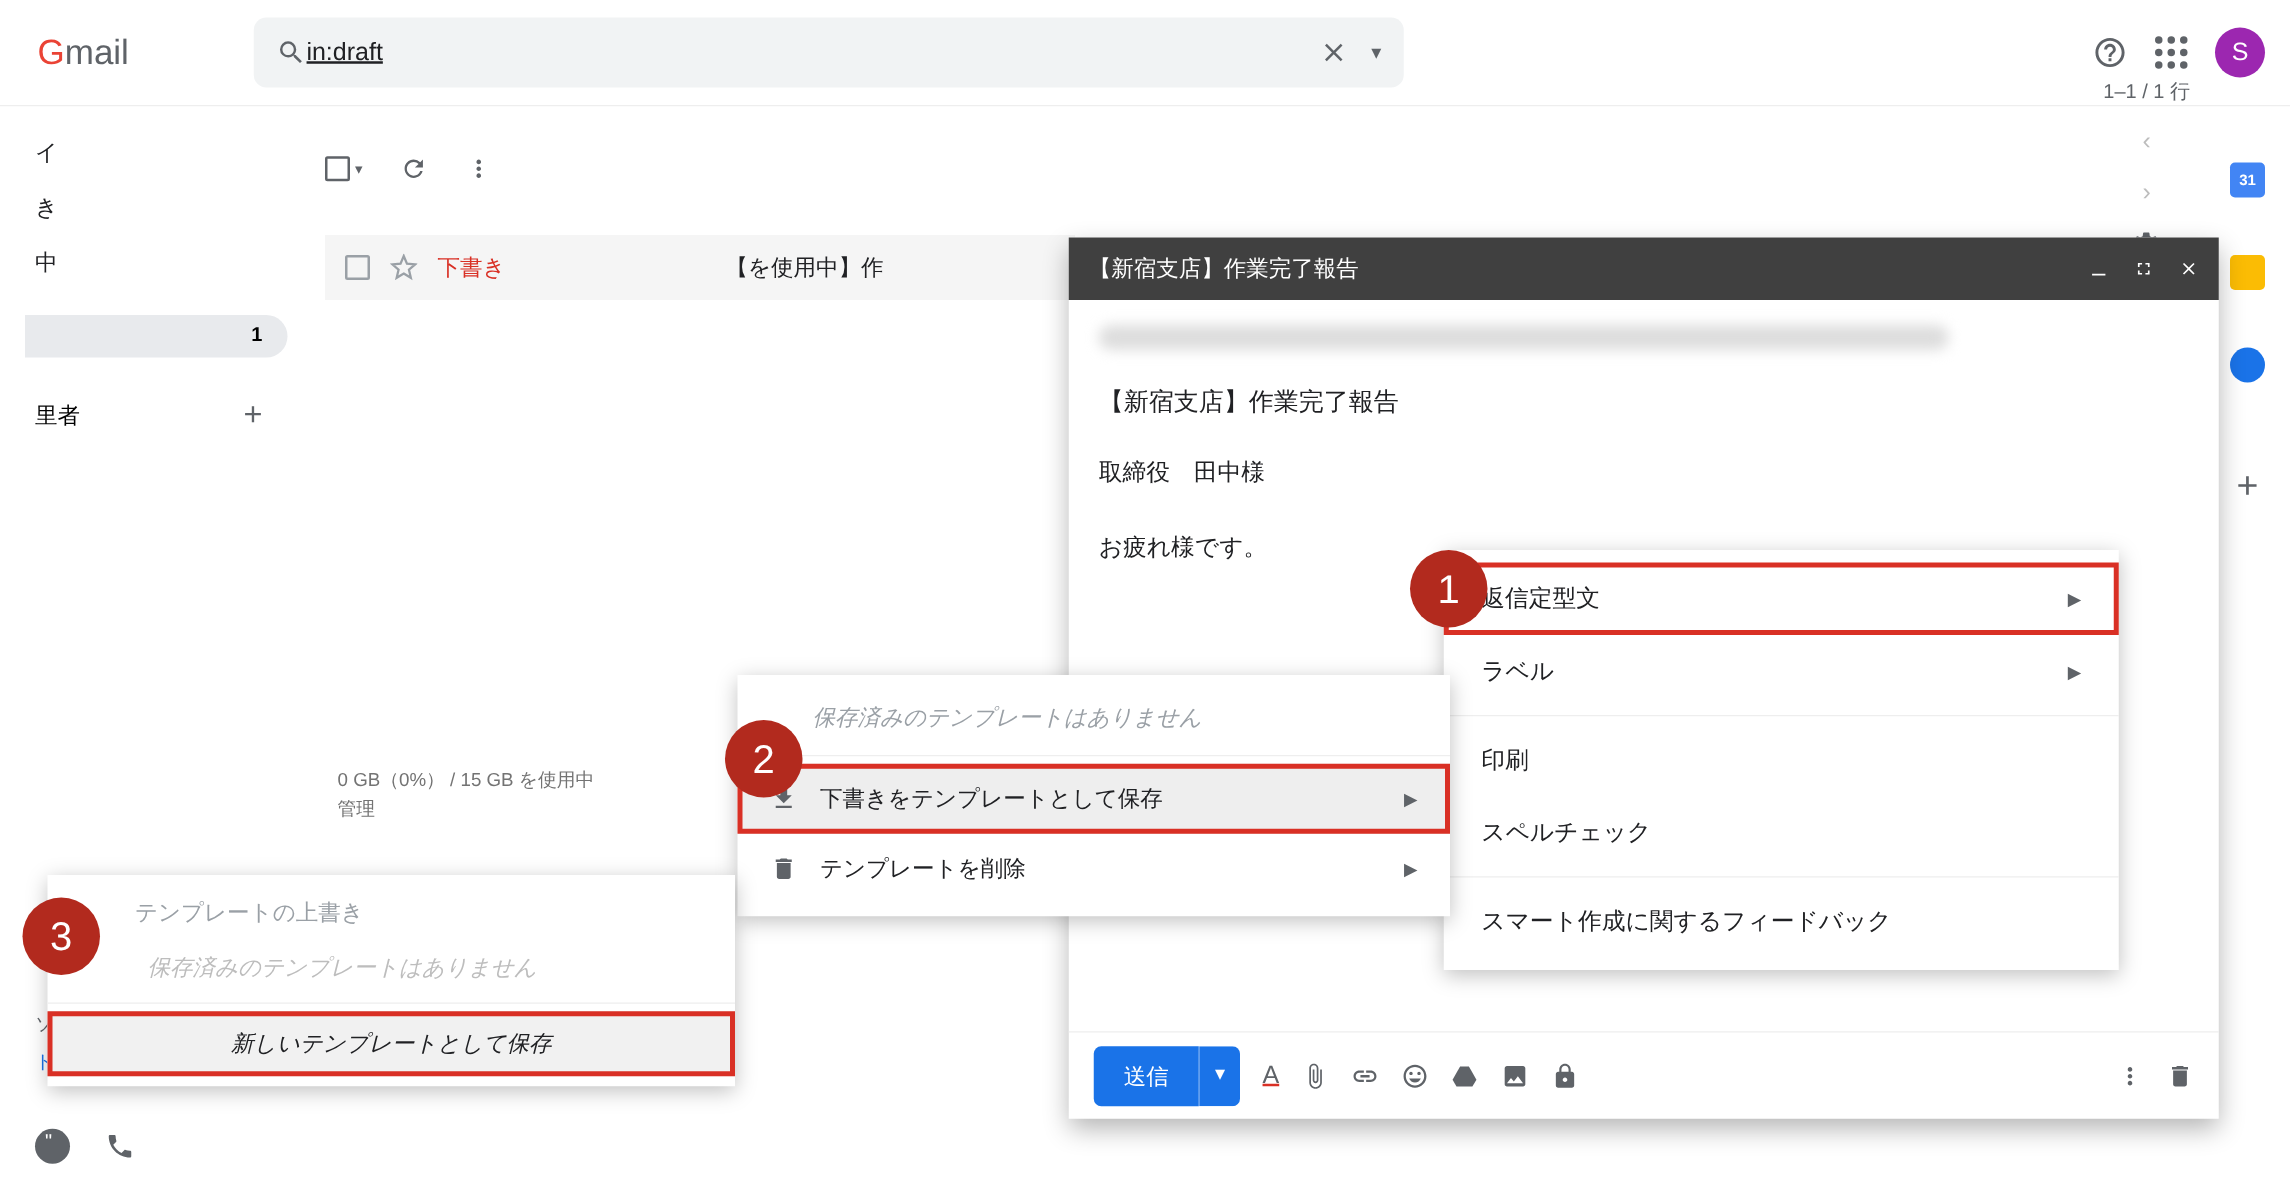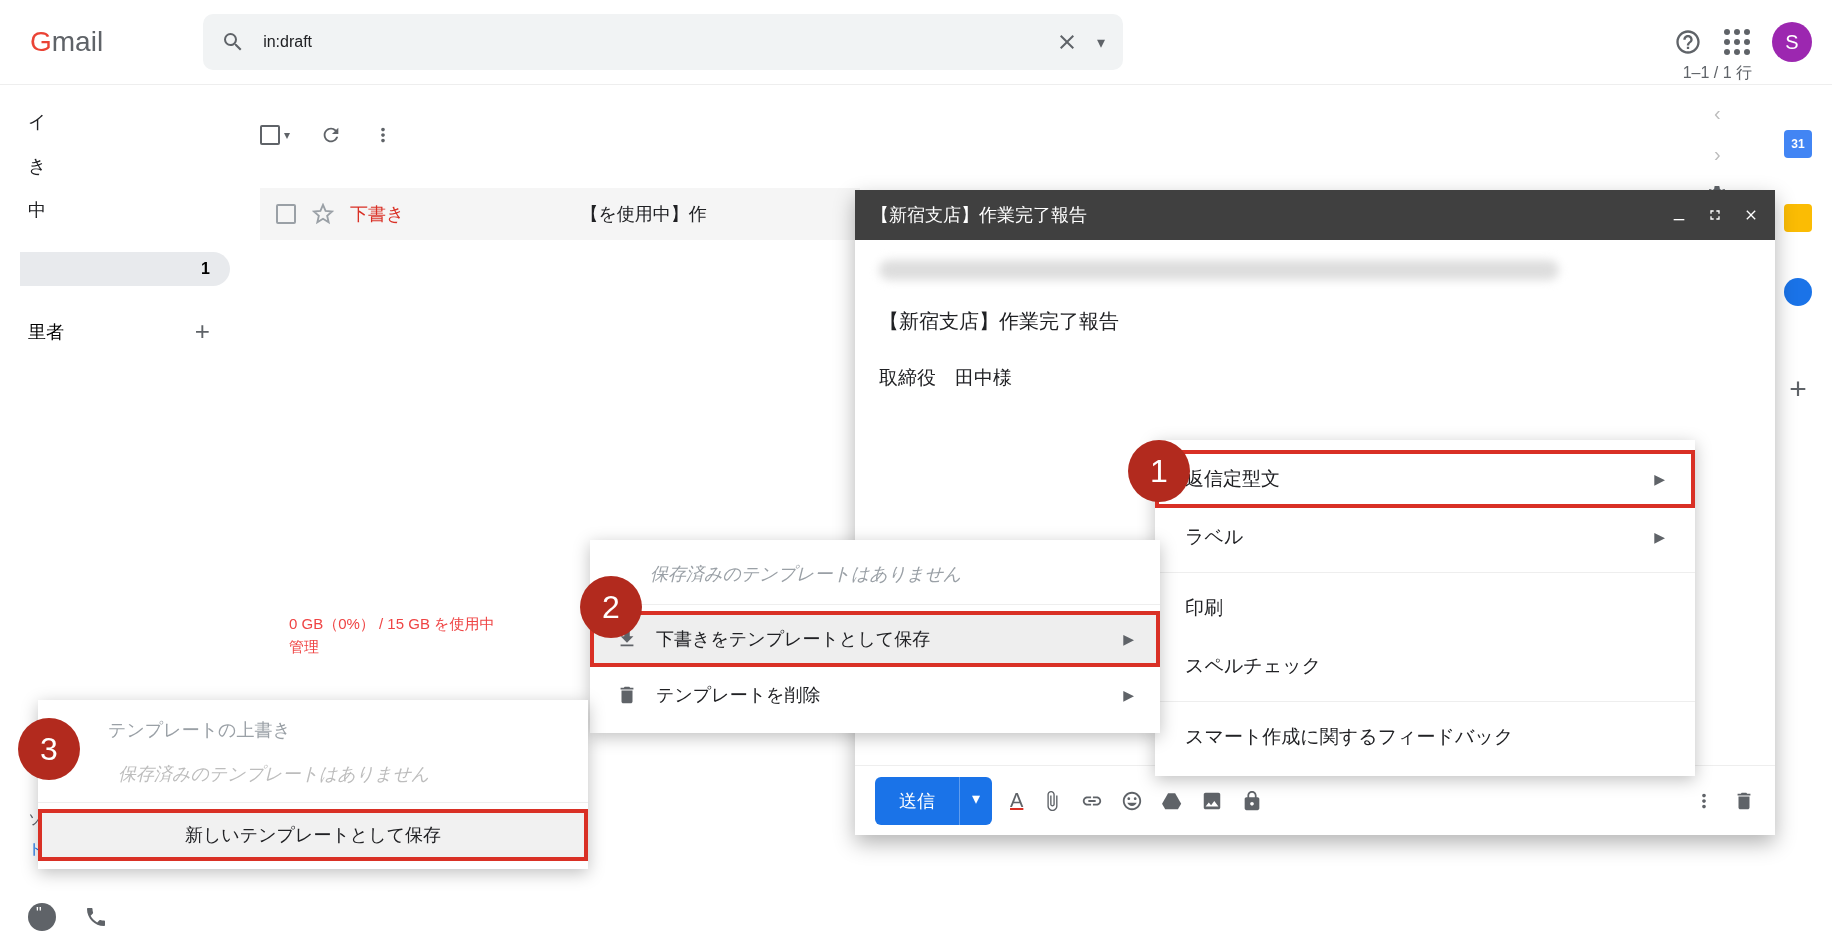--- a/index.html
+++ b/index.html
@@ -5,21 +5,21 @@
 * { margin: 0; padding: 0; box-sizing: border-box; font-family: Arial, "Hiragino Sans", "Hiragino Kaku Gothic ProN", Meiryo, sans-serif; }
 body { width: 1832px; height: 951px; background: #fff; position: relative; overflow: hidden; }
 
 
 .header { position: absolute; top: 0; left: 0; right: 0; height: 85px; display: flex; align-items: center; padding: 0 20px; border-bottom: 1px solid #eee; }
 .logo { font-size: 28px; color: #5f6368; margin-left: 10px; margin-right: 100px; }
 .logo .g-red { color: #ea4335; }
 .logo .g-gray { color: #5f6368; }
 .searchbar { display: flex; align-items: center; background: #f1f3f4; border-radius: 10px; height: 56px; width: 920px; padding: 0 18px; }
 .search-icon-svg { width: 24px; height: 24px; fill: #5f6368; }
-.search-input { border: none; background: transparent; font-size: 16px; margin-left: 18px; flex: 1; outline: none; color: #202124; }
+.search-input { border: none; background: transparent; font-size: 20px; flex: 1; outline: none; color: #202124; text-decoration: underline; }
 .search-clear { width: 24px; height: 24px; fill: #5f6368; cursor: pointer; }
 .search-dd { margin-left: 18px; color: #5f6368; }
 .header-right { margin-left: auto; display: flex; align-items: center; gap: 22px; }
 .hdr-icon { width: 28px; height: 28px; fill: #5f6368; }
 .apps-grid { display: grid; grid-template-columns: repeat(3, 6px); grid-template-rows: repeat(3, 6px); gap: 4px; }
 .apps-grid span { width: 6px; height: 6px; background: #5f6368; border-radius: 50%; }
 .avatar { width: 40px; height: 40px; border-radius: 50%; background: #9c27b0; color: #fff; display: flex; align-items: center; justify-content: center; font-size: 20px; }
 
 
 .sidebar { position: absolute; top: 100px; left: 0; width: 230px; padding-left: 20px; }
@@ -37,21 +37,21 @@
 .gear-icon { width: 24px; height: 24px; fill: #5f6368; }
 
 
 .mailrow { position: absolute; top: 188px; left: 260px; width: 600px; height: 52px; background: #f5f5f5; display: flex; align-items: center; padding: 0 16px; gap: 16px; }
 .mr-checkbox { width: 20px; height: 20px; border: 2px solid #9aa0a6; border-radius: 2px; }
 .mr-star { width: 22px; height: 22px; fill: none; stroke: #9aa0a6; stroke-width: 2; }
 .mr-draft { color: #d93025; font-size: 18px; }
 .mr-subject { color: #202124; font-size: 18px; margin-left: 160px; }
 
 
-.storage { position: absolute; top: 615px; left: 270px; font-size: 15px; color: #ef4444; margin-left: 19px; }
+.storage { position: absolute; top: 615px; left: 270px; font-size: 15px; color: #737373; }
 .storage div { margin-bottom: 4px; }
 .copyright { position: absolute; top: 810px; left: 28px; font-size: 15px; color: #5f6368; }
 .terms { position: absolute; top: 840px; left: 28px; font-size: 15px; color: #1a73e8; }
 
 
 .bl-icons { position: absolute; bottom: 20px; left: 28px; display: flex; gap: 28px; align-items: center; }
 .hangout-icon { width: 28px; height: 28px; background: #5f6368; border-radius: 50%; position: relative; }
 .hangout-icon::after { content: '"'; color: #fff; position: absolute; top: 2px; left: 8px; font-size: 16px; }
 .phone-ic { width: 24px; height: 24px; fill: #5f6368; }
 
@@ -92,21 +92,21 @@
 .m2-empty { padding: 12px 60px; font-size: 18px; color: #9aa0a6; font-style: italic; }
 .m2-item { padding: 16px 26px; font-size: 18px; color: #202124; display: flex; align-items: center; gap: 18px; }
 .m2-item.hl { background: #eeeeee; outline: 4px solid #d93025; outline-offset: -4px; justify-content: flex-start; }
 .m2-item .m-arrow { margin-left: auto; }
 .m2-icon { width: 22px; height: 22px; fill: #5f6368; }
 
 
 .menu3 { position: absolute; top: 700px; left: 38px; width: 550px; background: #fff; box-shadow: 0 4px 16px rgba(0,0,0,0.25); z-index: 30; padding: 8px 0; }
 .m3-header { padding: 10px 70px; font-size: 18px; color: #9aa0a6; }
 .m3-empty { padding: 10px 80px; font-size: 18px; color: #bdbdbd; font-style: italic; }
-.m3-item { padding: 14px 0; font-size: 18px; color: #202124; text-align: center; background: #f1f1f1; }
+.m3-item { padding: 14px 0; font-size: 18px; color: #202124; text-align: center; background: #f1f1f1; font-style: italic; }
 .m3-item.hl { outline: 4px solid #d93025; outline-offset: -4px; }
 
 
 .badge { position: absolute; width: 62px; height: 62px; border-radius: 50%; background: #b22a1e; color: #fff; display: flex; align-items: center; justify-content: center; font-size: 32px; z-index: 100; }
 .b1 { top: 440px; left: 1128px; }
 .b2 { top: 576px; left: 580px; }
 .b3 { top: 718px; left: 18px; }
 </style>
 </head>
 <body>
@@ -217,20 +217,21 @@
         </svg>
       <svg class="compose-hdr-ic" viewBox="0 0 24 24">
           <path d="M19 6.41L17.59 5 12 10.59 6.41 5 5 6.41 10.59 12 5 17.59 6.41 19 12 13.41 17.59 19 19 17.59 13.41 12z"></path>
         </svg>
     </div>
   </div>
   <div class="compose-body">
     <div class="blur-line"></div>
     <div class="comp-subject">【新宿支店】作業完了報告</div>
     <div class="comp-line">取締役　田中様</div>
+    <div class="comp-line">お疲れ様です。</div>
     <div style="height:320px"></div>
   </div>
   <div class="compose-footer">
     <div class="send-btn">
       <div class="send-main">送信</div>
       <div class="send-dd">▾</div>
     </div>
     <span class="ft-A">A</span>
     <svg class="ft-icon" viewBox="0 0 24 24">
         <path d="M16.5 6v11.5c0 2.21-1.79 4-4 4s-4-1.79-4-4V5c0-1.38 1.12-2.5 2.5-2.5S13.5 3.62 13.5 5v10.5c0 .55-.45 1-1 1s-1-.45-1-1V6H10v9.5c0 1.38 1.12 2.5 2.5 2.5s2.5-1.12 2.5-2.5V5c0-2.21-1.79-4-4-4S7 2.79 7 5v12.5c0 3.04 2.46 5.5 5.5 5.5s5.5-2.46 5.5-5.5V6h-1.5z"></path>

